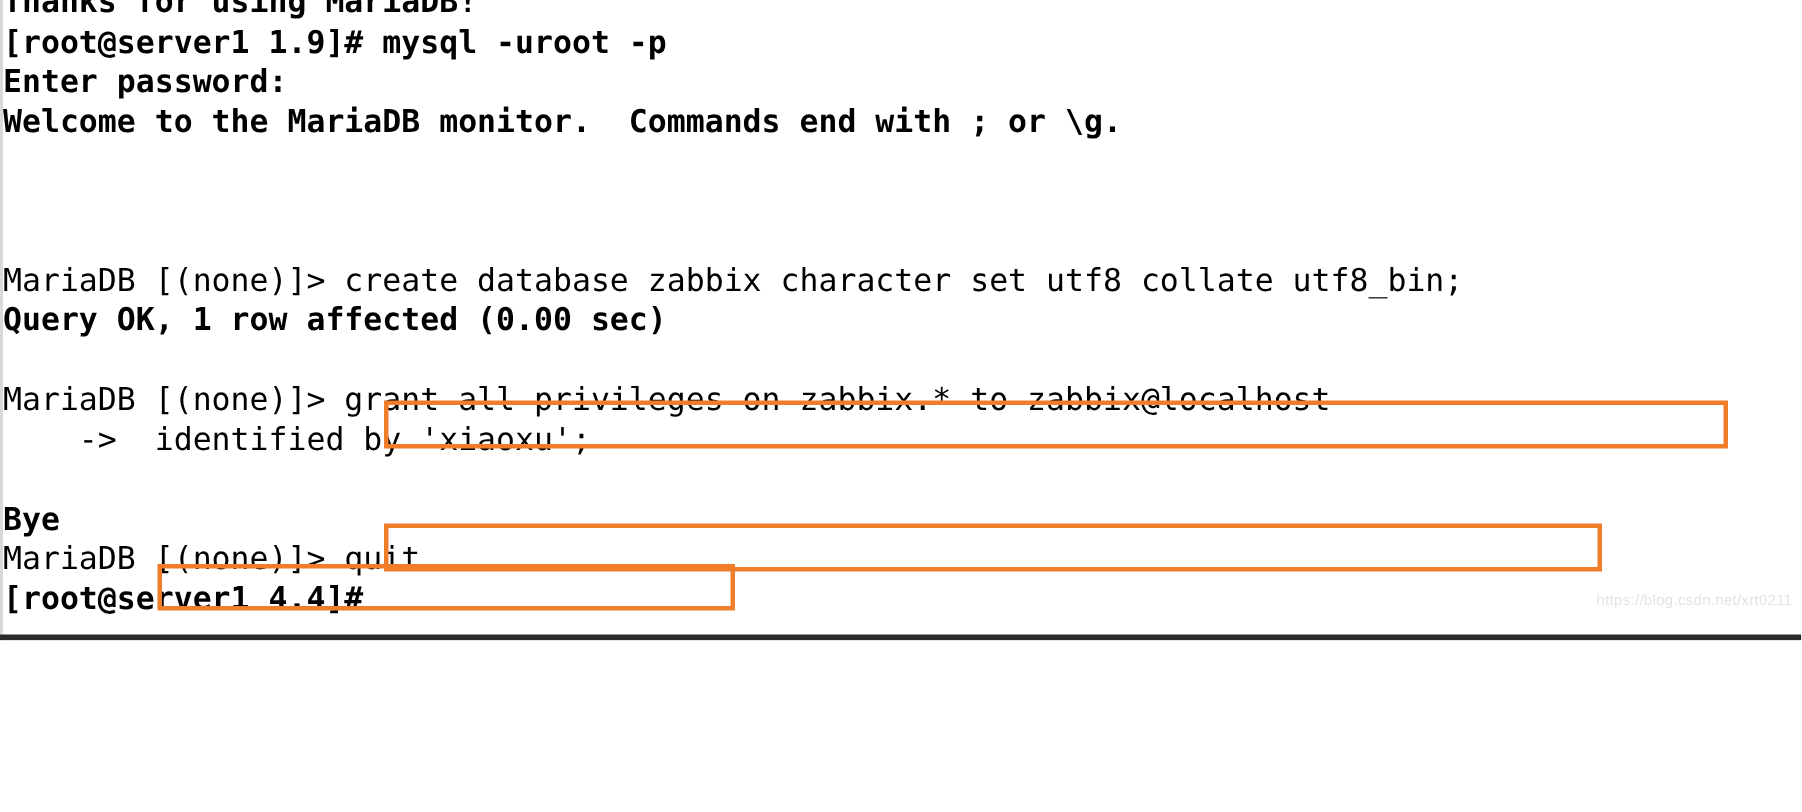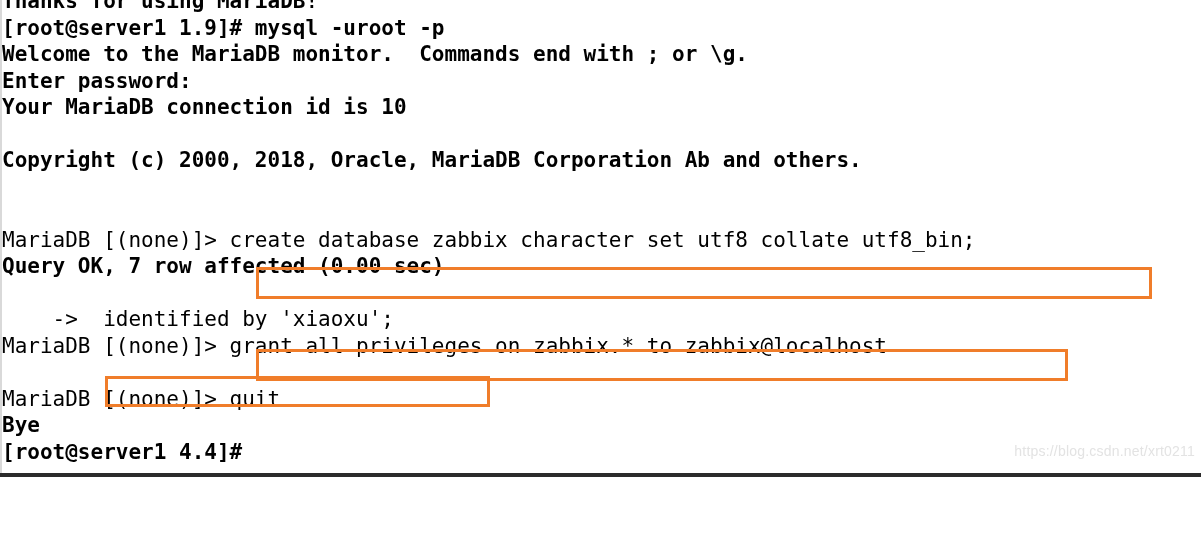--- a/index.html
+++ b/index.html
@@ -4,21 +4,21 @@
 <title>Terminal</title>
 <style>
   html, body {
     margin: 0;
     padding: 0;
     background: #ffffff;
   }
   #terminal {
     position: relative;
     width: 1201px;
-    height: 477px;
+    height: 427px;
     background: #ffffff;
     overflow: hidden;
     font-family: "DejaVu Sans Mono", "Liberation Mono", monospace;
     font-size: 21px;
     font-weight: bold;
     line-height: 26.5px;
     color: #000000;
     box-sizing: border-box;
   }
   .term-body {
@@ -52,21 +52,21 @@
   #cursor-block {
     position: absolute;
     background: #000000;
   }
   #watermark {
     position: absolute;
     right: 6px;
     bottom: 13px;
     color: #e3e3e3;
     font-family: "Liberation Sans", sans-serif;
-    font-size: 14px;
+    font-size: 10px;
     font-weight: normal;
     letter-spacing: 0.2px;
     white-space: nowrap;
     user-select: none;
   }
   #bottom-edge {
     position: absolute;
     left: 0;
     bottom: 0;
     width: 1201px;
@@ -83,35 +83,33 @@
   }
 </style>
 </head>
 <body>
 
 <div id="terminal">
 
   <div class="term-body">
     <div class="line clip-top">Thanks for using MariaDB!</div>
     <div class="line">[root@server1 1.9]# mysql -uroot -p</div>
+    <div class="line">Enter password:</div>
     <div class="line">Welcome to the MariaDB monitor.  Commands end with ; or \g.</div>
-    <div class="line">Enter password:</div>
-    <div class="line">Your MariaDB connection id is 10</div>
     <div class="line"></div>
-    <div class="line">Copyright (c) 2000, 2018, Oracle, MariaDB Corporation Ab and others.</div>
     <div class="line"></div>
     <div class="line"></div>
     <div class="line thin">MariaDB [(none)]&gt; create database zabbix character set utf8 collate utf8_bin;</div>
-    <div class="line">Query OK, 7 row affected (0.00 sec)</div>
+    <div class="line">Query OK, 1 row affected (0.00 sec)</div>
     <div class="line"></div>
+    <div class="line thin">MariaDB [(none)]&gt; grant all privileges on zabbix.* to zabbix@localhost</div>
     <div class="line thin">    -&gt;  identified by 'xiaoxu';</div>
-    <div class="line thin">MariaDB [(none)]&gt; grant all privileges on zabbix.* to zabbix@localhost</div>
     <div class="line"></div>
+    <div class="line">Bye</div>
     <div class="line thin">MariaDB [(none)]&gt; quit</div>
-    <div class="line">Bye</div>
     <div class="line">[root@server1 4.4]# </div>
   </div>
 
   <div class="hl-box" id="box-0" style="left: 256px; top: 267px; width: 896px; height: 32px; border-color: rgb(240, 125, 42);"></div>
   <div class="hl-box" id="box-1" style="left: 256px; top: 349px; width: 812px; height: 32px; border-color: rgb(240, 125, 42);"></div>
   <div class="hl-box" id="box-2" style="left: 105px; top: 376px; width: 385px; height: 31px; border-color: rgb(240, 125, 42);"></div>
 
   <div id="cursor-block" style="left: 295px; top: 510px; width: 16px; height: 26px;"></div>
 
   <div id="watermark">https://blog.csdn.net/xrt0211</div>

